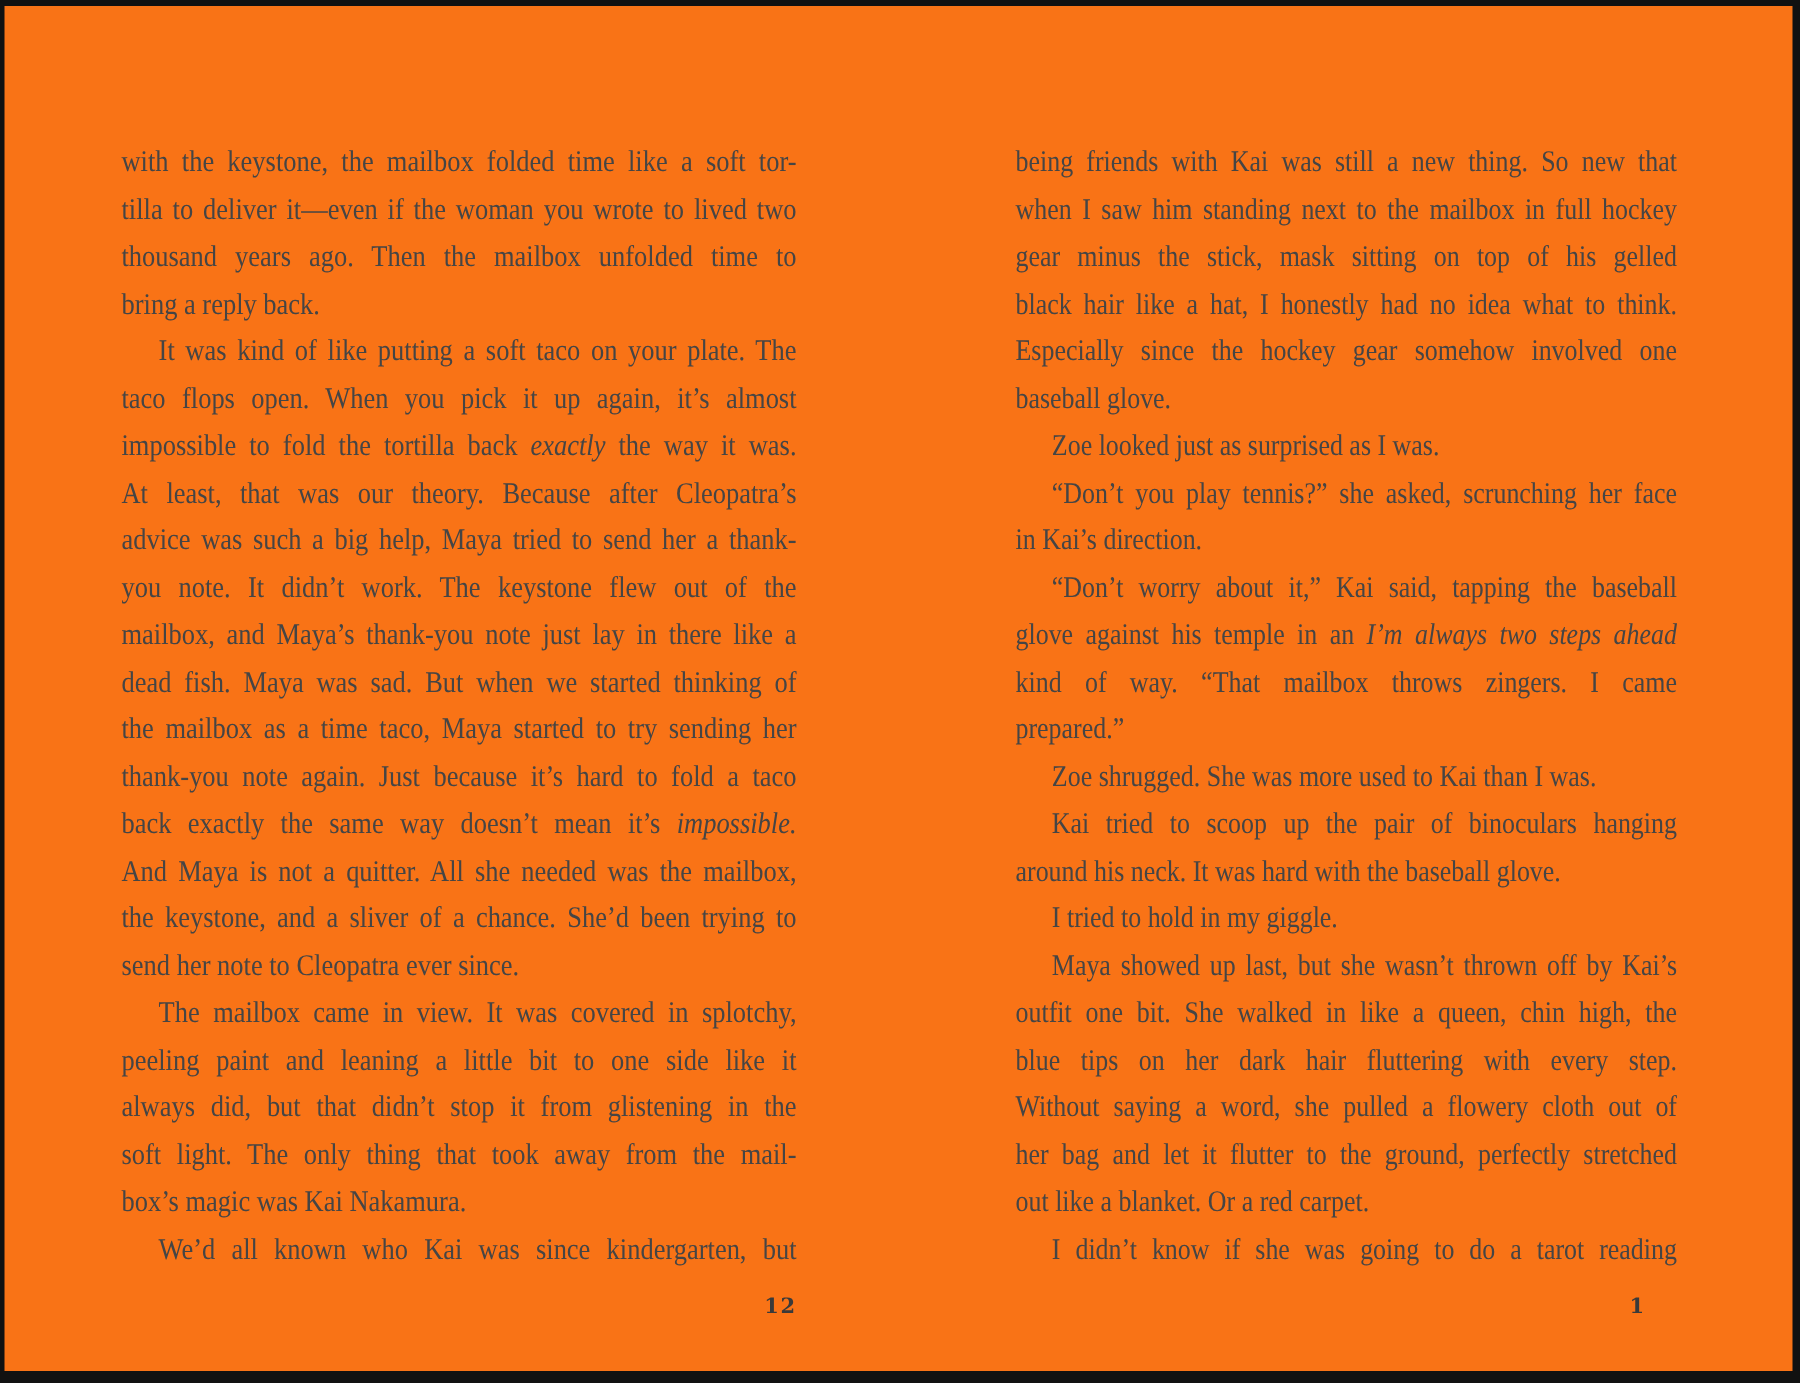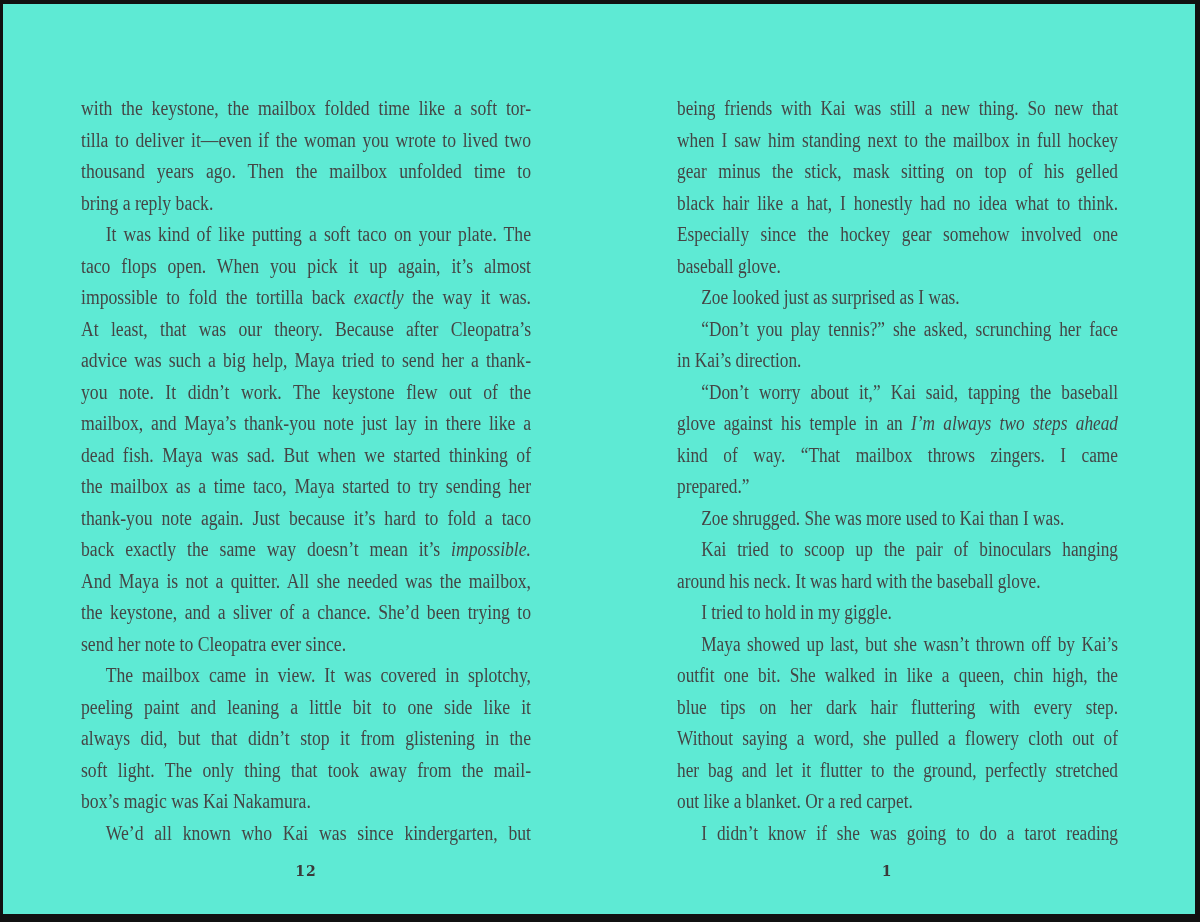--- a/index.html
+++ b/index.html
@@ -5,21 +5,21 @@
   html, body {
     margin: 0;
     padding: 0;
     background: #ffffff;
   }
   .spread-frame {
     position: relative;
     width: 1200px;
     height: 922px;
     box-sizing: border-box;
-    background: #5eead4;
+    background: #f97316;
     border-style: solid;
     border-color: #111111;
     border-width: 4px 5px 8px 3px;
     overflow: hidden;
     font-family: "Liberation Serif", "DejaVu Serif", serif;
     padding-left: 45px;
   }
   .col {
     position: absolute;
     top: 89px;
@@ -40,21 +40,21 @@
     overflow: visible;
   }
   .ln.end { text-align-last: left; }
   .ln.ind { text-indent: 28px; }
   .ln i { font-style: italic; }
   .pagenum {
     position: absolute;
     top: 858px;
     height: 18px;
     line-height: 18px;
-    text-align: center;
+    text-align: right;
     font-family: "DejaVu Serif", "Liberation Serif", serif;
     font-weight: 700;
     font-size: 14px;
     letter-spacing: 1px;
     color: #3a3a3a;
   }
   #pagenum-left  { left: 78px;  width: 450px; }
   #pagenum-right { left: 674px; width: 420px; }
 </style>
 </head>

